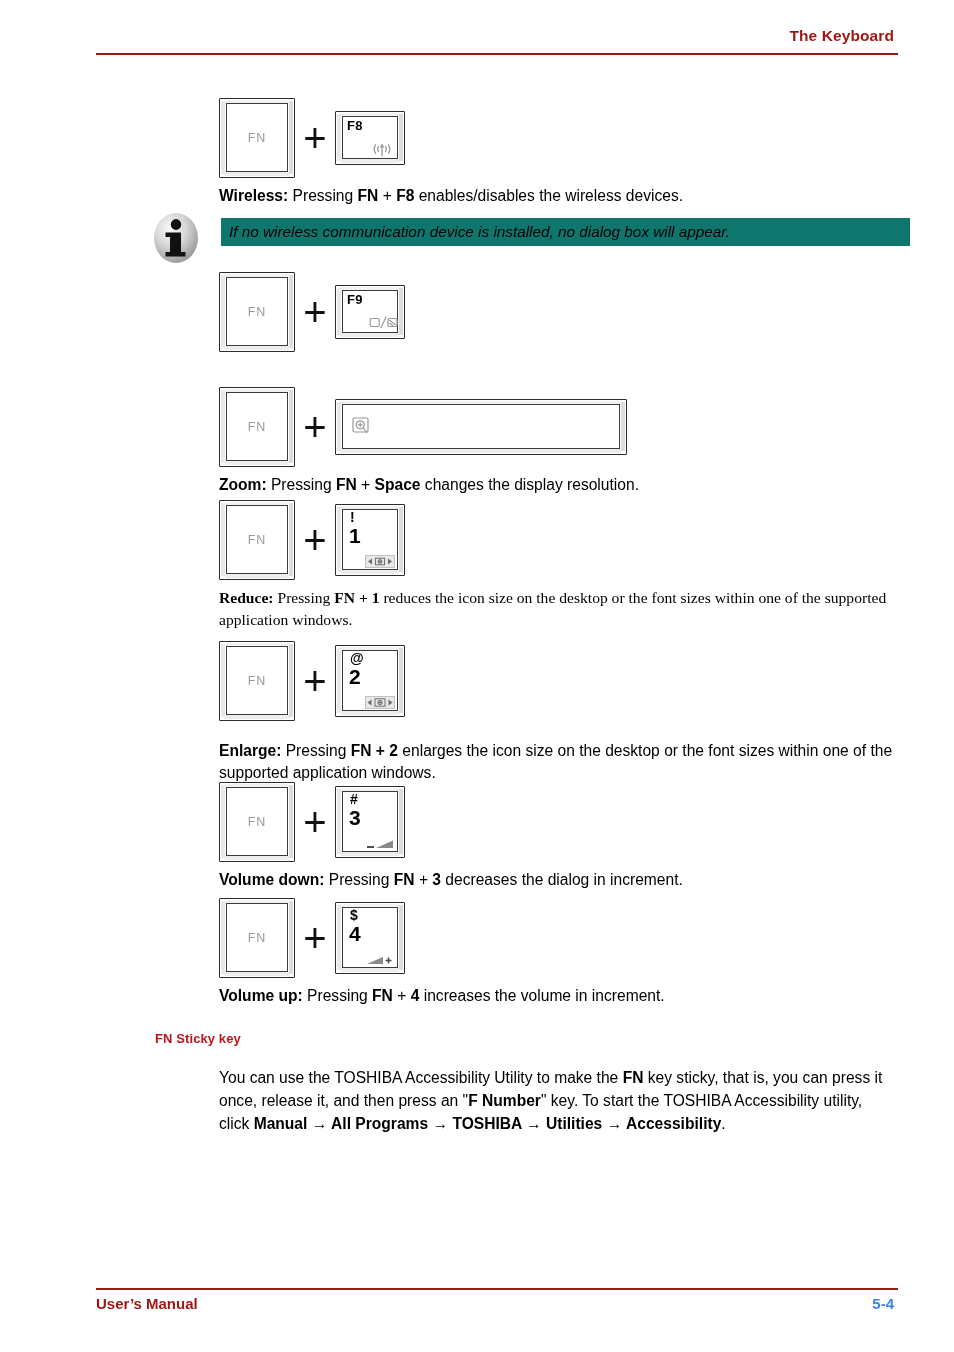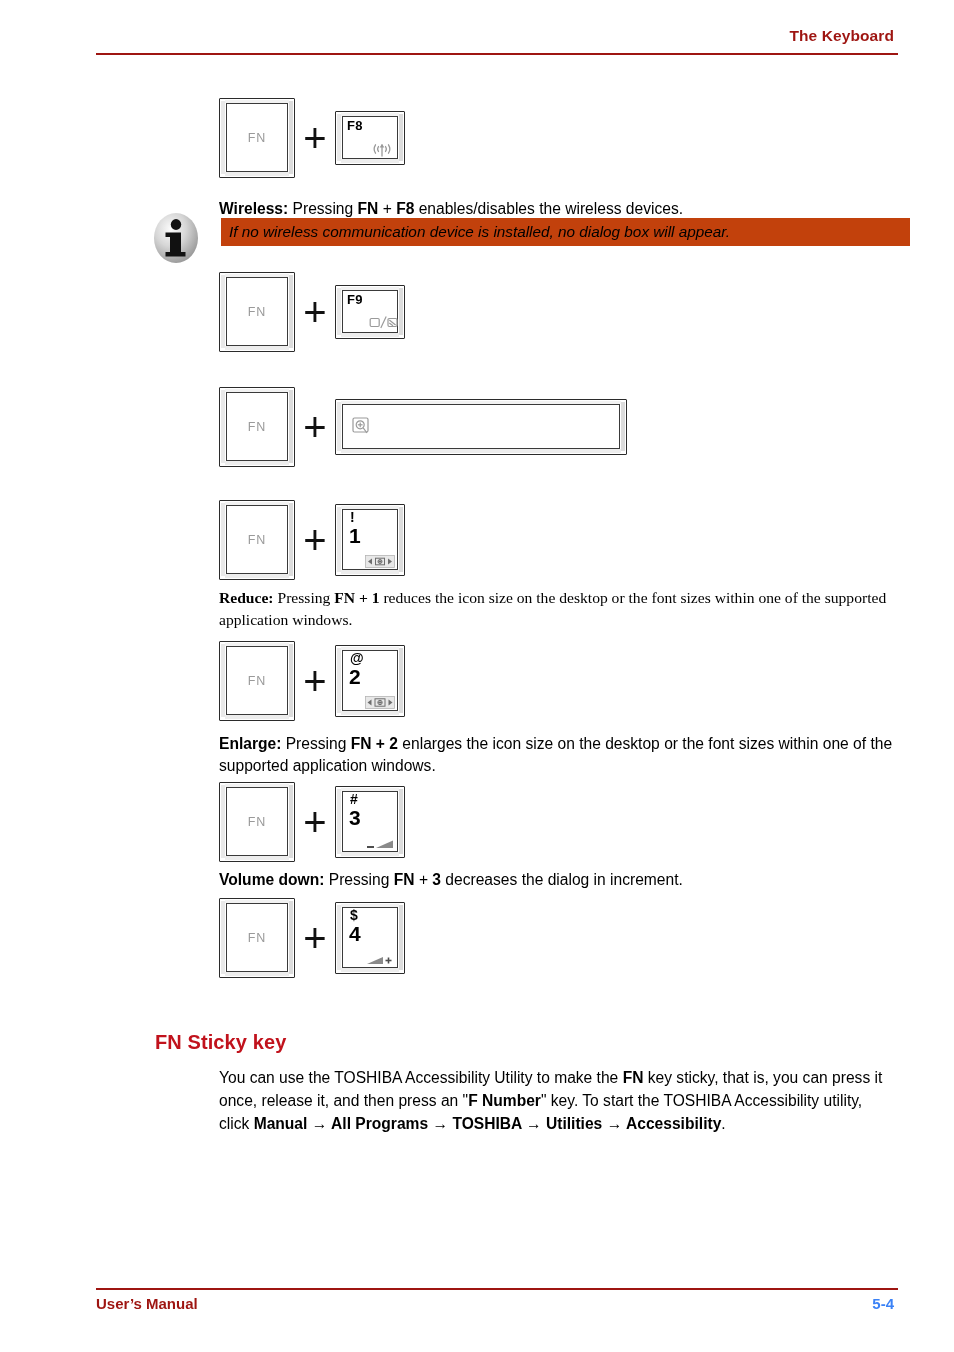--- a/index.html
+++ b/index.html
@@ -146,33 +146,33 @@
   .note {
     position:absolute; left:150px; width:760px;
   }
   .note-icon {
     position:absolute; left:0; top:2px;
     width:52px; height:52px;
   }
   .note-body {
     position:absolute; left:71px; top:8px;
     width:689px;
-    background:#c2410c;
+    background:#0f766e;
     padding:3px 6px 4px 8px;
     box-sizing:border-box;
     font-size:15.3px;
     font-style:italic;
     line-height:21px;
     color:#000;
   }
 
   
   .section-heading {
     position:absolute; left:155px;
-    font-size:20px; font-weight:bold; color:#c1121c;
+    font-size:13px; font-weight:bold; color:#c1121c;
     letter-spacing:0.1px;
   }
   .section-body {
     position:absolute; left:219px;
     width:676px;
     font-size:15.6px; line-height:23px; color:#000;
   }
   .section-body b { font-weight:bold; }
 </style>
 </head>
@@ -212,21 +212,21 @@
                 <path d="M9.5 5.5 Q7.8 8 9.5 10.5"></path>
                 <path d="M16.5 5.5 Q18.2 8 16.5 10.5"></path>
                 <path d="M6.5 3.8 Q3.8 8 6.5 12.2"></path>
                 <path d="M19.5 3.8 Q22.2 8 19.5 12.2"></path>
               </g>
               <polygon points="13,3 10.6,6.4 15.4,6.4" fill="#9a9a9a"></polygon>
             </svg>
           </span>
         </div>
       </div>
-      <div class="caption" style="margin-top:18px;">
+      <div class="caption" style="margin-top:5px;">
         <b>Wireless:</b><span> Pressing </span><b>FN</b><span> + </span><b>F8</b><span> enables/disables the wireless devices.</span>
       </div>
     </div>
 
     <div class="note" style="top:210px;">
       <div class="note-icon">
         <svg viewBox="0 0 52 52" width="52" height="52">
           <defs>
             <radialGradient id="ig" cx="38%" cy="32%" r="78%">
               <stop offset="0%" stop-color="#fcfcfc"></stop>
@@ -298,20 +298,23 @@
                 <rect x="1" y="1" width="15" height="14" rx="1.5"></rect>
                 <circle cx="8.2" cy="7.8" r="4"></circle>
                 <line x1="8.2" y1="5.4" x2="8.2" y2="10.2"></line>
                 <line x1="5.8" y1="7.8" x2="10.6" y2="7.8"></line>
                 <line x1="11.2" y1="10.8" x2="15" y2="16"></line>
               </g>
             </svg>
           </span>
         </div>
       </div>
+      <div class="caption" style="margin-top:5px;">
+        <b>Zoom:</b><span> Pressing </span><b>FN</b><span> + </span><b>Space</b><span> changes the display resolution.</span>
+      </div>
     </div>
 
     <div class="block" style="top:498px;">
       <div class="keyrow">
         <div class="key key-fn">
           <span class="bev-l"></span>
             <span class="bev-r"></span>
             <span class="bev-t"></span>
             <span class="bev-b"></span>
           <span class="inner"></span>
@@ -373,21 +376,21 @@
               <g stroke="#6e6e6e" stroke-width="1" fill="none">
                 <rect x="10" y="2.8" width="10" height="7.4"></rect>
                 <circle cx="15" cy="6.5" r="2.2"></circle>
                 <line x1="15" y1="4.7" x2="15" y2="8.3"></line>
                 <line x1="13.2" y1="6.5" x2="16.8" y2="6.5"></line>
               </g>
             </svg>
           </span>
         </div>
       </div>
-      <div class="caption" style="margin-top:10px;">
+      <div class="caption" style="margin-top:17px;">
         <b>Enlarge:</b><span> Pressing </span><b>FN</b><b> + </b><b>2</b><span> enlarges the icon size on the desktop or the font sizes within one of the supported application windows.</span>
       </div>
     </div>
 
     <div class="block" style="top:780px;">
       <div class="keyrow">
         <div class="key key-fn">
           <span class="bev-l"></span>
             <span class="bev-r"></span>
             <span class="bev-t"></span>
@@ -440,20 +443,23 @@
             <svg viewBox="0 0 30 13" width="30" height="13">
               <polygon points="2,11 18,4 18,11" fill="#8a8a8a"></polygon>
               <g stroke="#4d4d4d" stroke-width="1.6">
                 <line x1="20.5" y1="7.5" x2="26.5" y2="7.5"></line>
                 <line x1="23.5" y1="4.5" x2="23.5" y2="10.5"></line>
               </g>
             </svg>
           </span>
         </div>
       </div>
+      <div class="caption" style="margin-top:5px;">
+        <b>Volume up:</b><span> Pressing </span><b>FN</b><span> + </span><b>4</b><span> increases the volume in increment.</span>
+      </div>
     </div>
 
     <div class="section-heading" style="top:1031px;">FN Sticky key</div>
 
     <div class="section-body" style="top:1066px;">
       <span>You can use the TOSHIBA Accessibility Utility to make the </span><b>FN</b><span> key sticky, that is, you can press it once, release it, and then press an "</span><b>F Number</b><span>" key. To start the TOSHIBA Accessibility utility, click </span><b>Manual</b><b> → </b><b>All Programs</b><b> → </b><b>TOSHIBA</b><b> → </b><b>Utilities</b><b> → </b><b>Accessibility</b><span>.</span>
     </div>
 
   </div>
 

